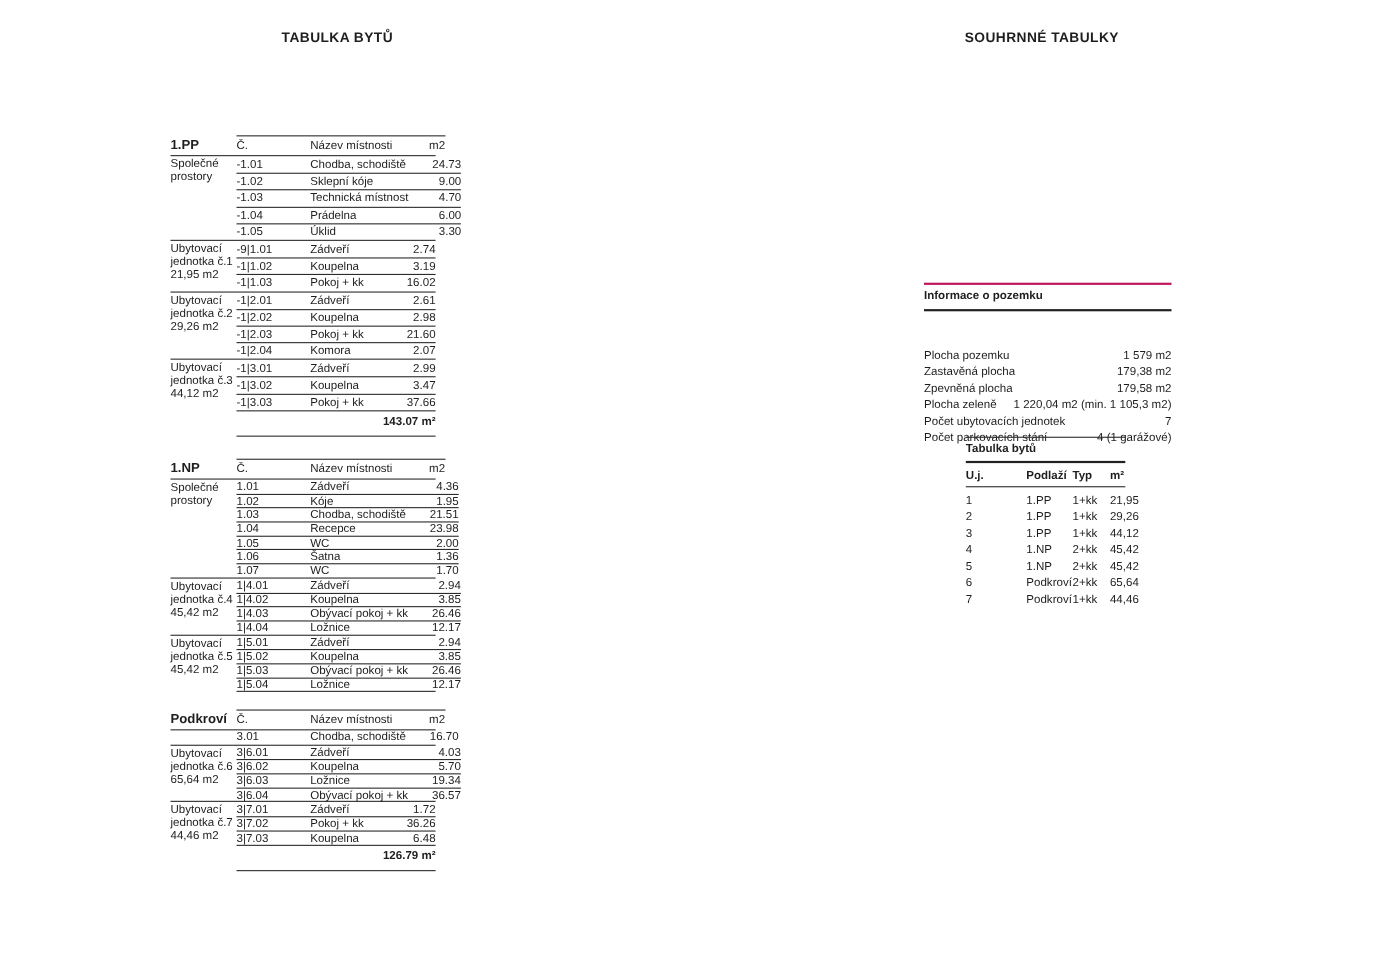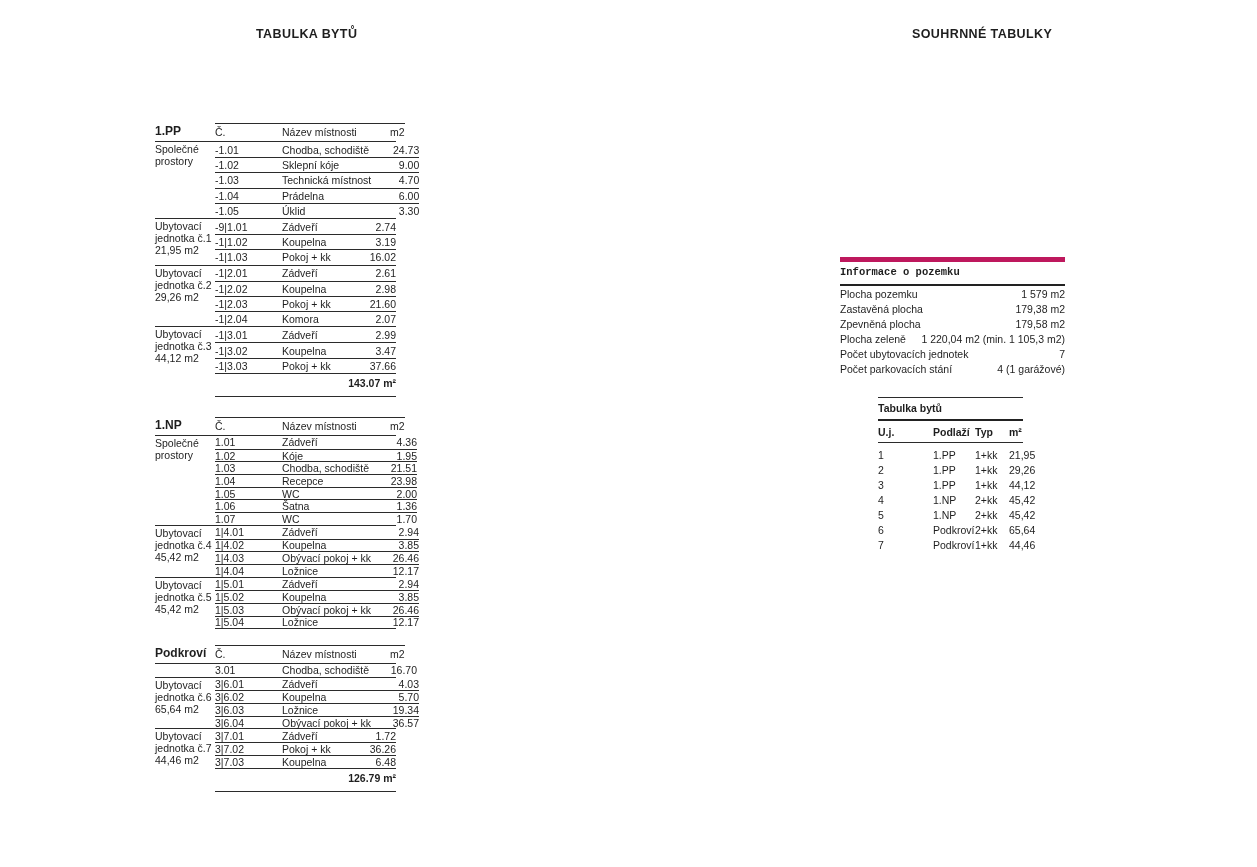--- a/index.html
+++ b/index.html
@@ -15,21 +15,21 @@
 
   
   .doc-title {
     position: absolute;
     font-weight: bold;
     font-size: 12.5px;
     letter-spacing: 0.4px;
     white-space: nowrap;
   }
   .doc-title.left  { left: 256px; top: 27px; }
-  .doc-title.right { left: 912px; top: 27px; }
+  .doc-title.right { left: 877px; top: 27px; }
 
   
   .room-table { position: absolute; width: 241px; }
   .room-table[data-room-table="0"] { left: 155px; top: 123px; }
   .room-table[data-room-table="1"] { left: 155px; top: 417px; }
   .room-table[data-room-table="2"] { left: 155px; top: 645px; }
 
   .rt-header { display: flex; border-bottom: 1px solid #2b2b2b; }
   .rt-lab { width: 60px; flex: none; padding-top: 1px; line-height: 12px; white-space: nowrap; }
   .rt-header .rt-lab { font-weight: bold; font-size: 12px; padding-top: 2px; }
@@ -53,27 +53,26 @@
     text-align: right;
     font-weight: bold;
     padding: 3px 0 7px;
   }
   .rt-endline { margin-left: 60px; border-top: 1px solid #2b2b2b; height: 0; }
 
   
   .info-table { position: absolute; left: 840px; top: 257px; width: 225px; }
   .it-title {
     font-weight: bold;
-    border-top: 5px solid #be185d;
+    border-top: 2px solid #be185d;
     border-bottom: 2px solid #222222;
     padding: 4px 0 6px;
     white-space: nowrap;
-    font-family: Liberation Mono, monospace;
   }
-  .li-rows { padding-top: 0; }
+  .li-rows { padding-top: 0; margin-top: 32px; }
   .li-row { display: flex; justify-content: space-between; align-items: center; height: 15px; }
   .li-label { white-space: nowrap; }
   .li-value { white-space: nowrap; text-align: left; }
 
   
   .unit-table { position: absolute; left: 878px; top: 397px; width: 145px; }
   .ut-title {
     font-weight: bold;
     border-top: 1px solid #2b2b2b;
     border-bottom: 2px solid #222222;

